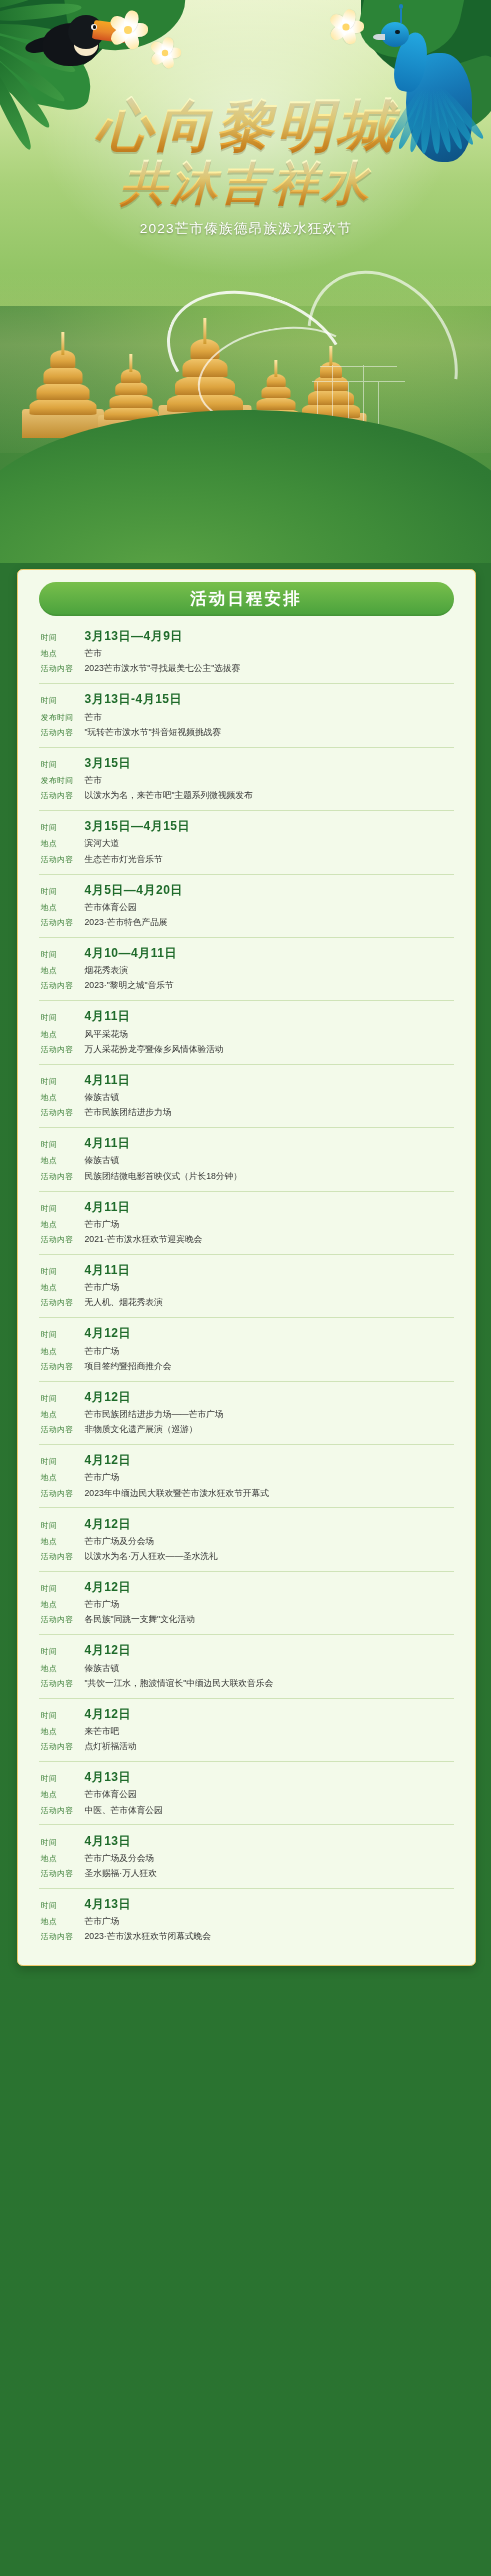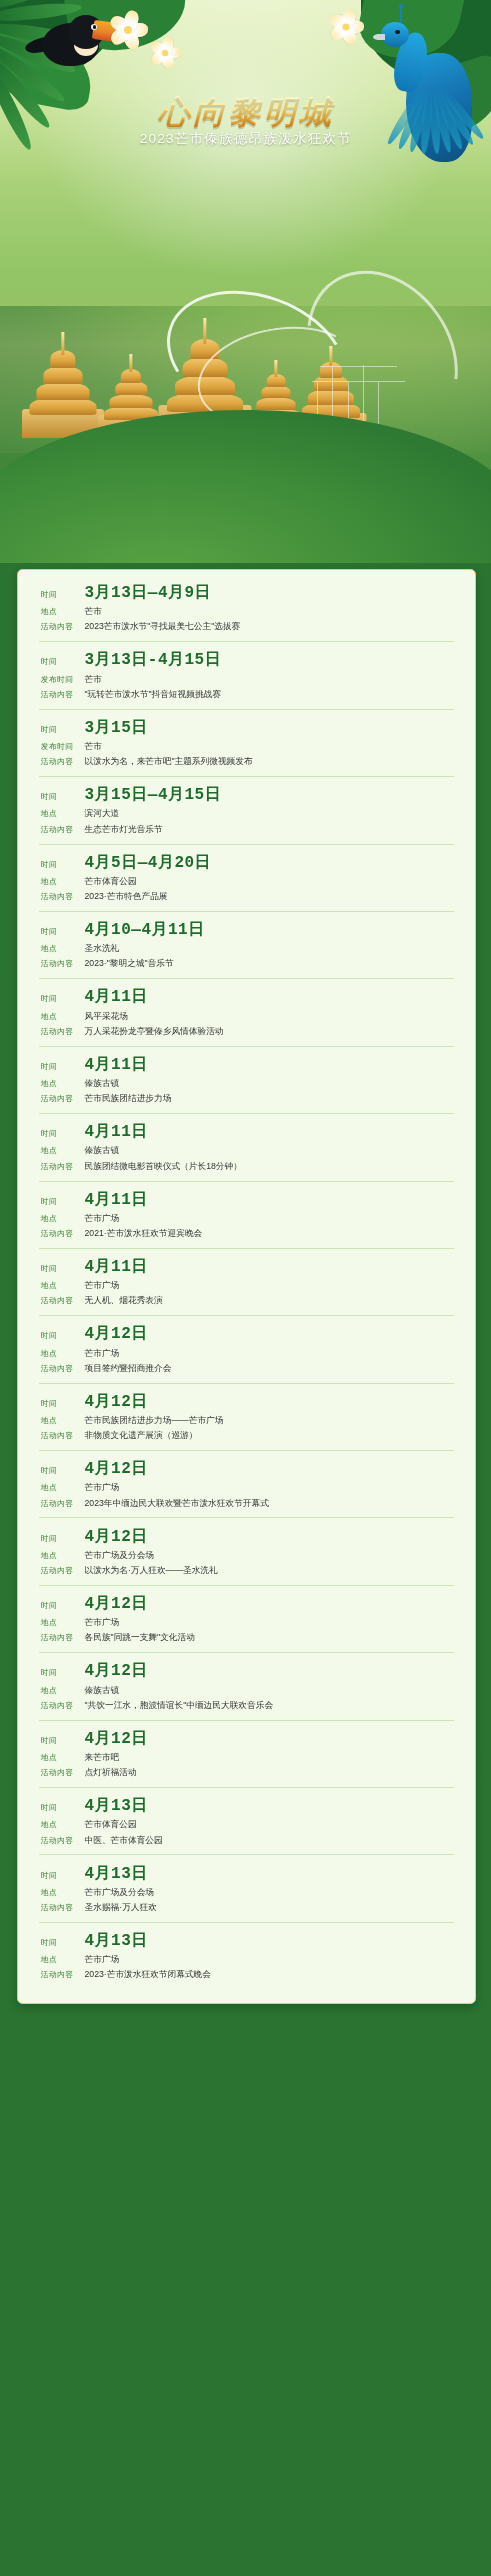--- a/index.html
+++ b/index.html
@@ -104,23 +104,24 @@
     font-weight: bold;
     letter-spacing: 3.3px;
     line-height: 1.05;
     background: linear-gradient(180deg,#f9fbd0 0%, #ffe98b 40%, #e9a534 78%, #d6851f 100%);
     -webkit-background-clip: text;
     background-clip: text;
     color: transparent;
     text-shadow: 0 1.6px 0 rgba(70,40,0,.18);
     font-style: italic;
   }
-  .title-l1 { font-size: 32px; font-style: italic; }
+  .title-l1 { font-size: 57px; font-style: italic; }
   .title-l2 { font-size: 47px; margin-top: 3.3px; }
   .subtitle {
+    margin-top: 12px;
     font-size: 13.7px;
     color: #ffffff;
     letter-spacing: 1.1px;
     text-shadow: 0 1.1px 2.2px rgba(0,0,0,.35);
     font-family: "Liberation Sans", sans-serif;
   }
 
   
   .pagoda-band {
     position:absolute; left:0; top:273px; width:492px; height:180px;
@@ -209,24 +210,24 @@
     flex: 0 0 46px;
     color: #3b7f37;
     font-size: 7.7px;
     letter-spacing: 0.5px;
     text-align: left;
     padding-left: 2.2px;
   }
   .val { color: #2c2c2c; font-size: 8.7px; }
   .val.date {
     color: #1f6b2b;
-    font-size: 16px;
+    font-size: 12px;
     font-weight: bold;
     letter-spacing: 0.5px;
-    font-family: Liberation Mono, monospace;
+    font-family: Liberation Sans, sans-serif;
   }
   .val.place { font-size: 8.7px; color:#333; }
   .val.content { font-size: 8.7px; color:#333; line-height:1.35; }
 </style>
 </head>
 <body>
 
 <div class="page">
 
   <div class="hero">
@@ -379,25 +380,27 @@
       </div>
 
     <div class="ribbon r-a"></div>
     <div class="ribbon r-b"></div>
     <div class="ribbon r-c"></div>
 
     <div class="hero-hill"></div>
 
     <div class="hero-title-wrap">
       <div class="title-l1">心向黎明城</div>
+      <div class="title-l2">共沐吉祥水</div>
       <div class="subtitle">2023芒市傣族德昂族泼水狂欢节</div>
     </div>
   </div>
 
   <div class="card">
+    <div class="card-header">活动日程安排</div>
     <div class="rows" id="rows">
         <div class="row">
           <div class="line">
             <div class="lbl">时间</div>
             <div class="val date">3月13日—4月9日</div>
           </div>
           <div class="line">
             <div class="lbl">地点</div>
             <div class="val place">芒市</div>
           </div>
@@ -462,21 +465,21 @@
             <div class="val content">2023·芒市特色产品展</div>
           </div>
         </div>
         <div class="row">
           <div class="line">
             <div class="lbl">时间</div>
             <div class="val date">4月10—4月11日</div>
           </div>
           <div class="line">
             <div class="lbl">地点</div>
-            <div class="val place">圣水洗礼</div>
+            <div class="val place">烟花秀表演</div>
           </div>
           <div class="line">
             <div class="lbl">活动内容</div>
             <div class="val content">2023·"黎明之城"音乐节</div>
           </div>
         </div>
         <div class="row">
           <div class="line">
             <div class="lbl">时间</div>
             <div class="val date">4月11日</div>

